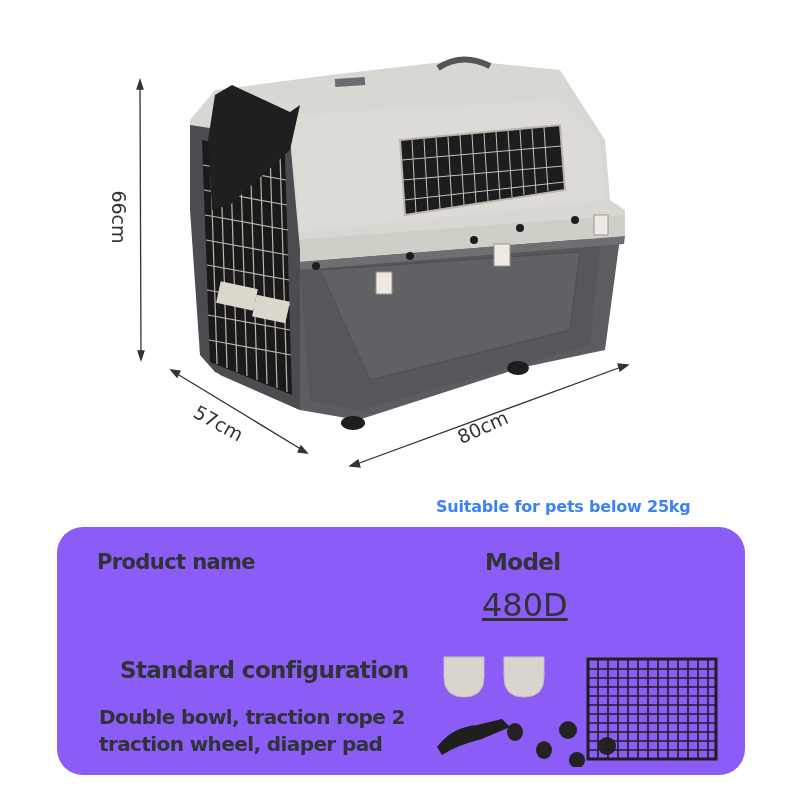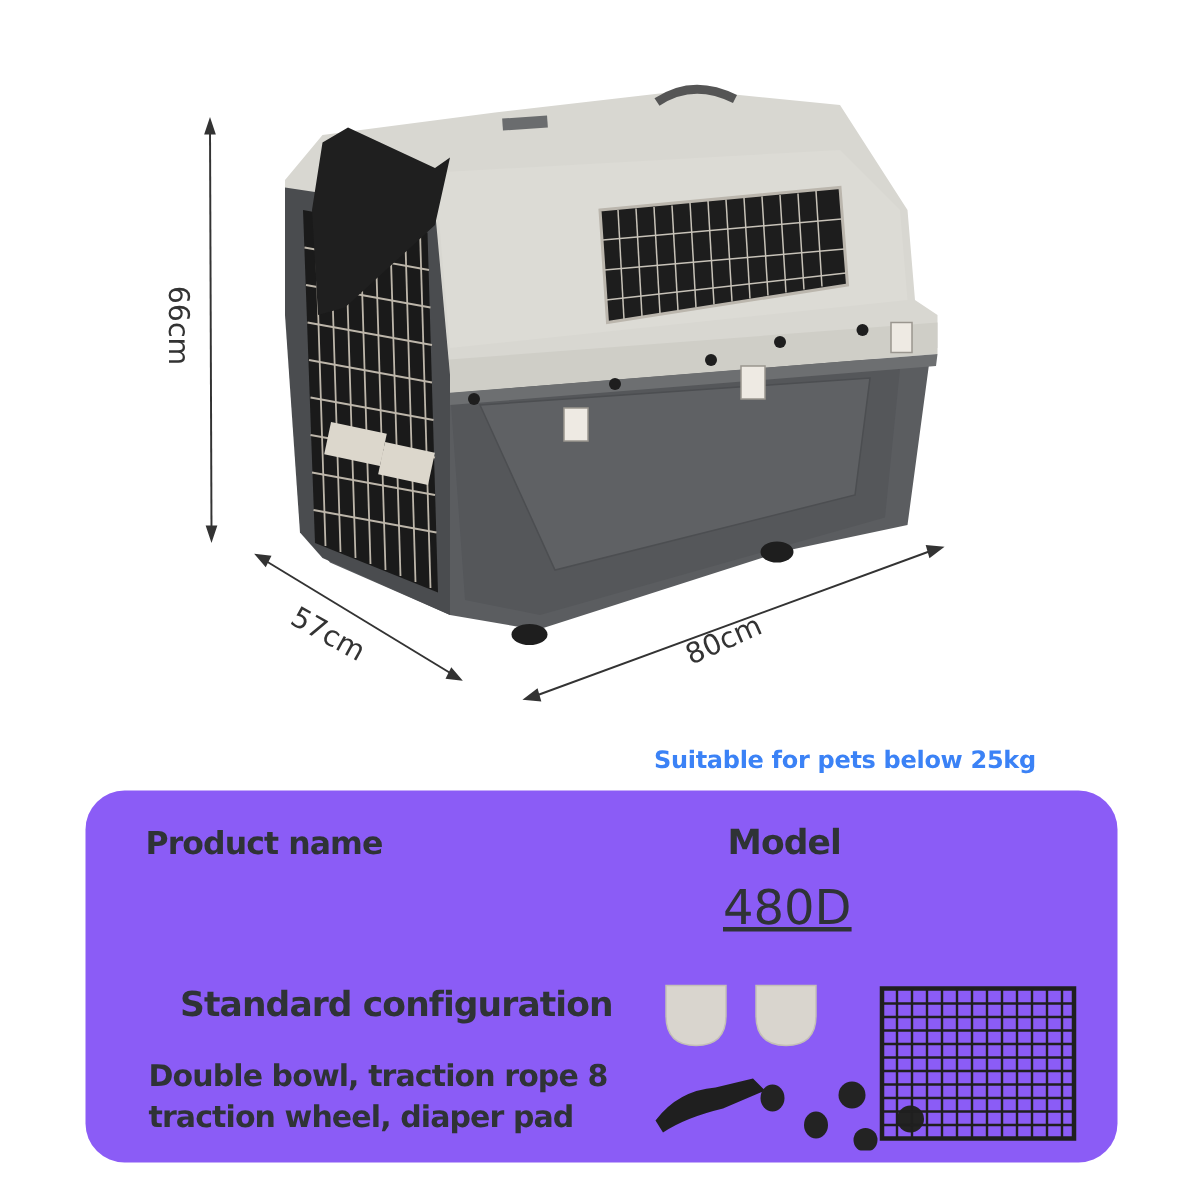--- a/index.html
+++ b/index.html
@@ -160,21 +160,21 @@
 </div>
 
 <div class="suitable">Suitable for pets below 25kg</div>
 
 <div class="info-card">
   <div class="label-head product-name-head">Product name</div>
   <div class="label-head model-head">Model</div>
   <div class="model-val">480D</div>
   <div class="label-head config-head">Standard configuration</div>
   <div class="config-val">
-    <div>Double bowl, traction rope 8</div>
+    <div>Double bowl, traction rope 2</div>
     <div>traction wheel, diaper pad</div>
   </div>
 
   <svg class="accessories" viewBox="0 0 300 120">
 
     <g fill="#d9d5ce" stroke="#c4bfb7" stroke-width="1">
       <path d="M12 10 L52 10 L52 30 Q52 50 32 50 Q12 50 12 30 Z"></path>
       <path d="M72 10 L112 10 L112 30 Q112 50 92 50 Q72 50 72 30 Z"></path>
     </g>
 

